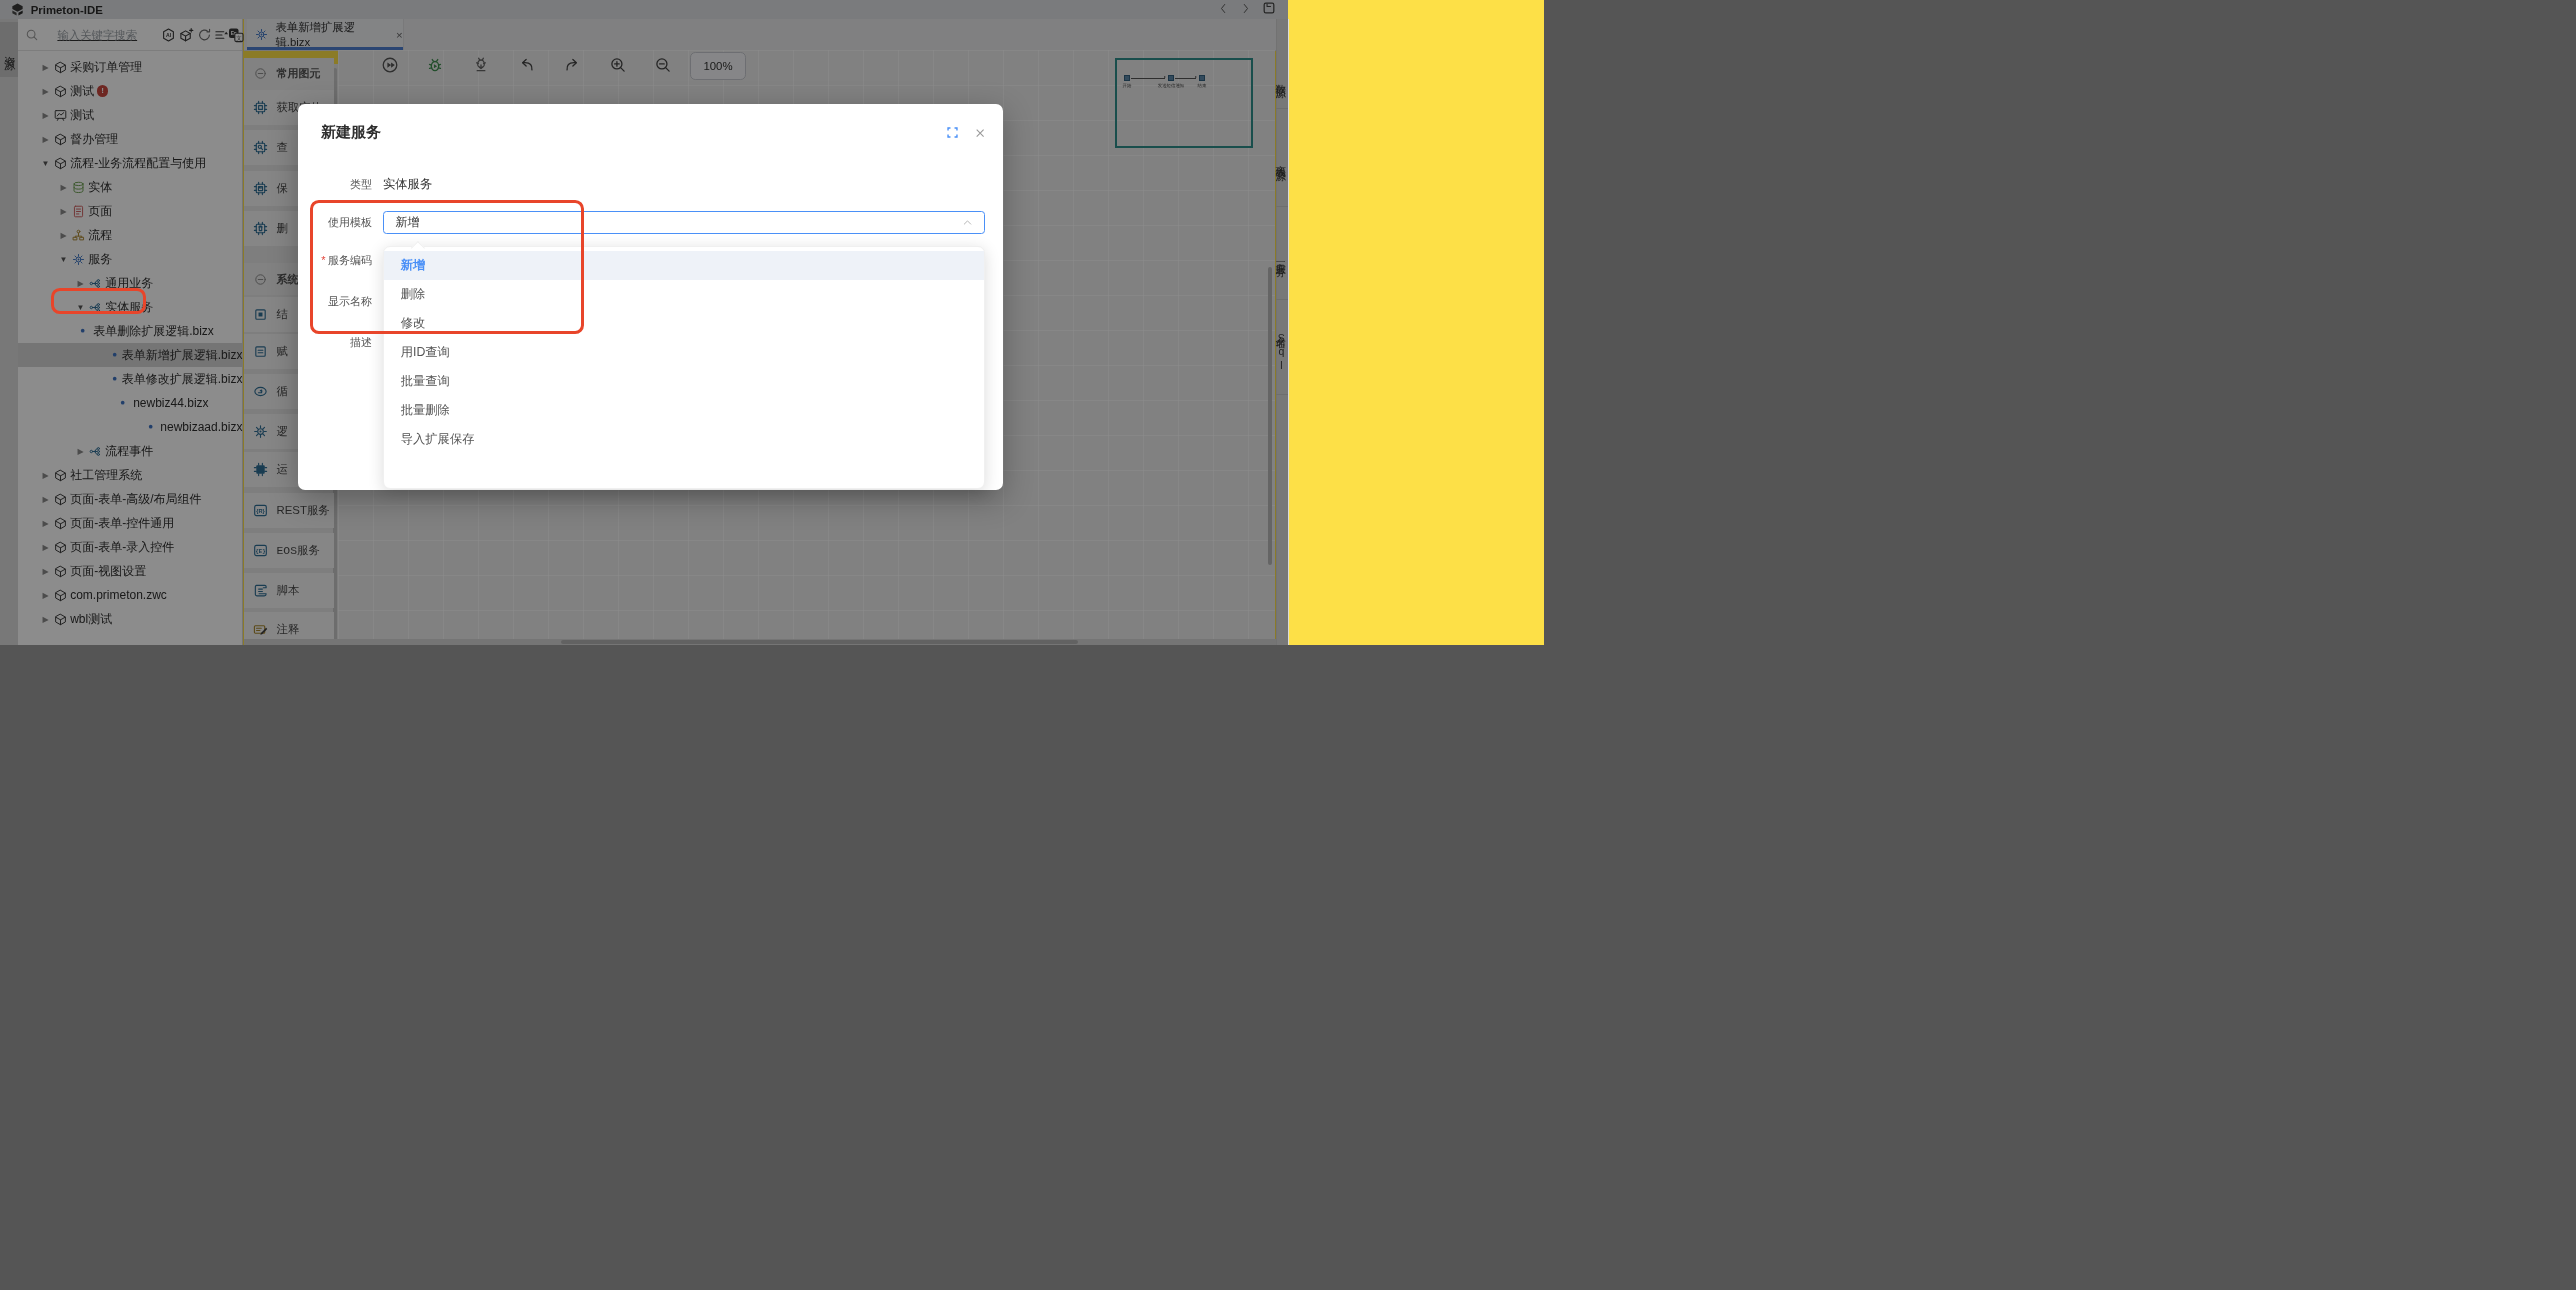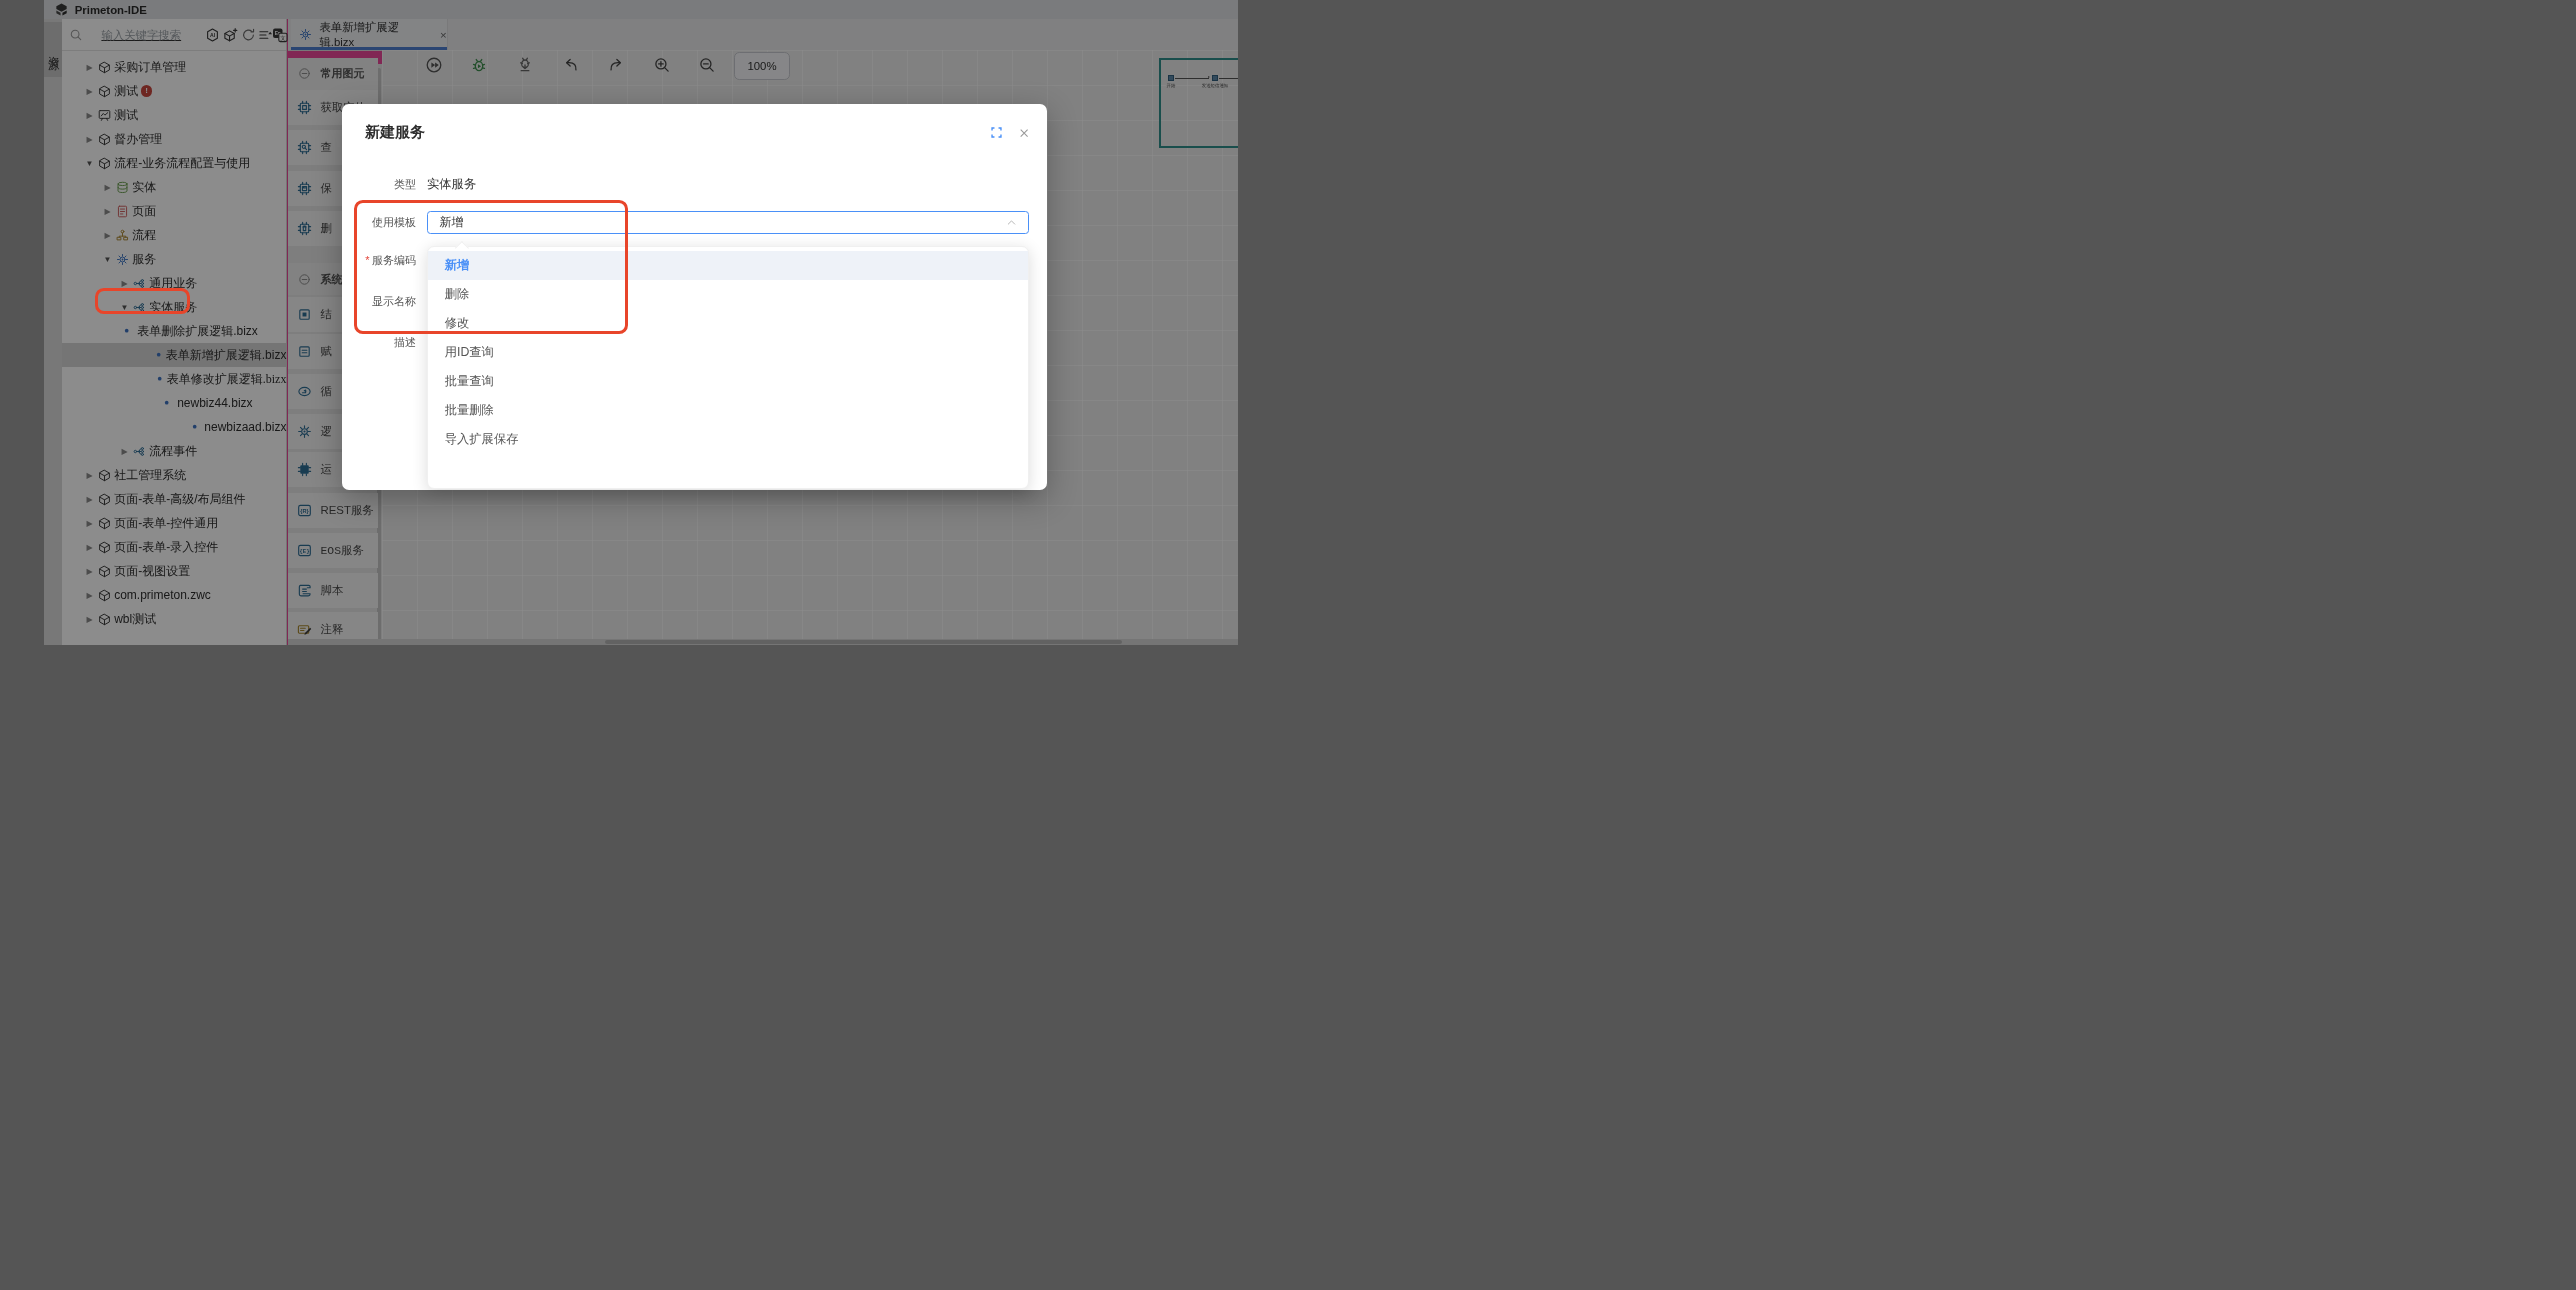--- a/index.html
+++ b/index.html
@@ -1,18 +1,18 @@
 <!DOCTYPE html>
 <html style="font-size:14px"><head>
 <meta charset="utf-8">
 <style>
   html,body{margin:0;padding:0;background:#555;}
-  #app{position:relative;width:1194px;height:645px;overflow:hidden;
+  #app{position:relative;width:1544px;height:645px;overflow:hidden;
        font-family:"Liberation Sans","DejaVu Sans",sans-serif;
-       -webkit-font-smoothing:antialiased;background:#ec4899;margin-left:44px;}
+       -webkit-font-smoothing:antialiased;background:#fde047;}
   .abs{position:absolute;}
   
   .titlebar{left:0;top:0;width:1288px;height:19px;background:#dfe1e4;display:flex;align-items:center;}
   .titlebar .logo{margin-left:9.6px;display:flex;align-items:center;}
   .titlebar .appname{margin-left:6.1px;font-size:11.4px;font-weight:600;color:#2b2b2b;}
   .tb-right{position:absolute;right:12.3px;top:0;height:19px;display:flex;align-items:center;gap:9.6px;}
   
   .leftrail{left:0;top:19px;width:18.4px;height:626px;background:#dadada;border-right:0.9px solid #cfcfcf;}
   .vtab{position:absolute;left:0;width:18.4px;display:flex;align-items:center;justify-content:center;
         writing-mode:vertical-rl;text-orientation:upright;font-size:11.4px;color:#333;letter-spacing:2.6px;}
@@ -302,21 +302,21 @@
         </div>
         <div class="trow sel" style="padding-left: 84px;">
           <span class="caret"></span>
           <span class="ticon">
             <svg width="11.4" height="11.4" viewBox="0 0 16 16" style="color:#3f74c2">
               <circle cx="8" cy="8" r="2.6" fill="currentColor"></circle>
             </svg>
           </span>
           <span class="tlabel">表单新增扩展逻辑.bizx</span>
         </div>
-        <div class="trow" style="padding-left: 84px; font-family: Liberation Serif, serif;">
+        <div class="trow" style="padding-left: 84px;">
           <span class="caret"></span>
           <span class="ticon">
             <svg width="11.4" height="11.4" viewBox="0 0 16 16" style="color:#3f74c2">
               <circle cx="8" cy="8" r="2.6" fill="currentColor"></circle>
             </svg>
           </span>
           <span class="tlabel">表单修改扩展逻辑.bizx</span>
         </div>
         <div class="trow" style="padding-left: 84px;">
           <span class="caret"></span>

